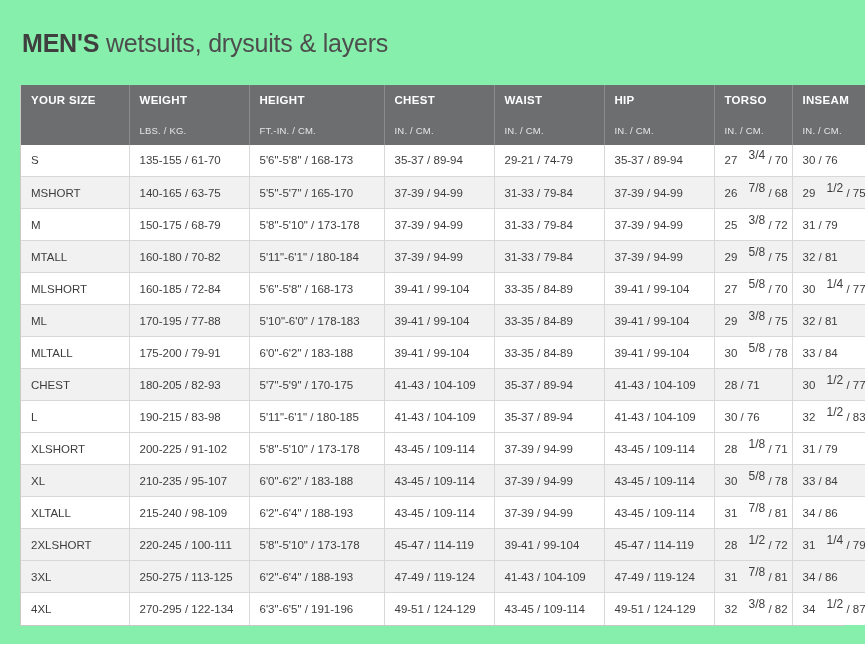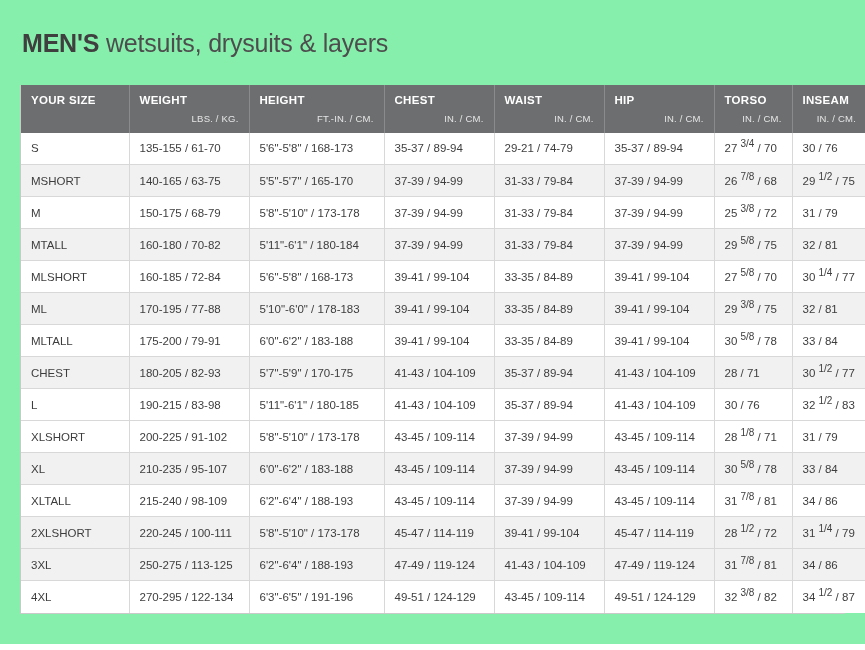--- a/index.html
+++ b/index.html
@@ -54,43 +54,43 @@
   th .hdr-main {
     display: block;
     line-height: 13px;
     text-transform: uppercase;
   }
   th .hdr-sub {
     display: block;
     font-weight: normal;
     font-size: 9.5px;
     letter-spacing: 0.2px;
-    margin-top: 6px;
+    margin-top: 18px;
     text-transform: uppercase;
     color: #e6e6e6;
-    text-align: right;
   }
   table.size-chart td {
     padding: 9px 10px;
     font-size: 11.5px;
     color: #3d3d3d;
     border-right: 1px solid #d8d8d8;
     border-bottom: 1px solid #d8d8d8;
     height: 32px;
     white-space: nowrap;
   }
   table.size-chart td:last-child { border-right: none; }
   table.size-chart tbody tr:last-child td { border-bottom: none; }
   table.size-chart tbody tr.odd td { background: #ffffff; }
   table.size-chart tbody tr.even td { background: #f1f1f1; }
   td.size-col { font-weight: normal; }
   sup {
-    font-size: 10px;
+    font-size: 12px;
     vertical-align: super;
     line-height: 0;
+    margin-left: 8px;
   }
   col.c0 { width: 108px; }
   col.c1 { width: 120px; }
   col.c2 { width: 135px; }
   col.c3 { width: 110px; }
   col.c4 { width: 110px; }
   col.c5 { width: 110px; }
   col.c6 { width: 78px; }
   col.c7 { width: 74px; }
 </style>

